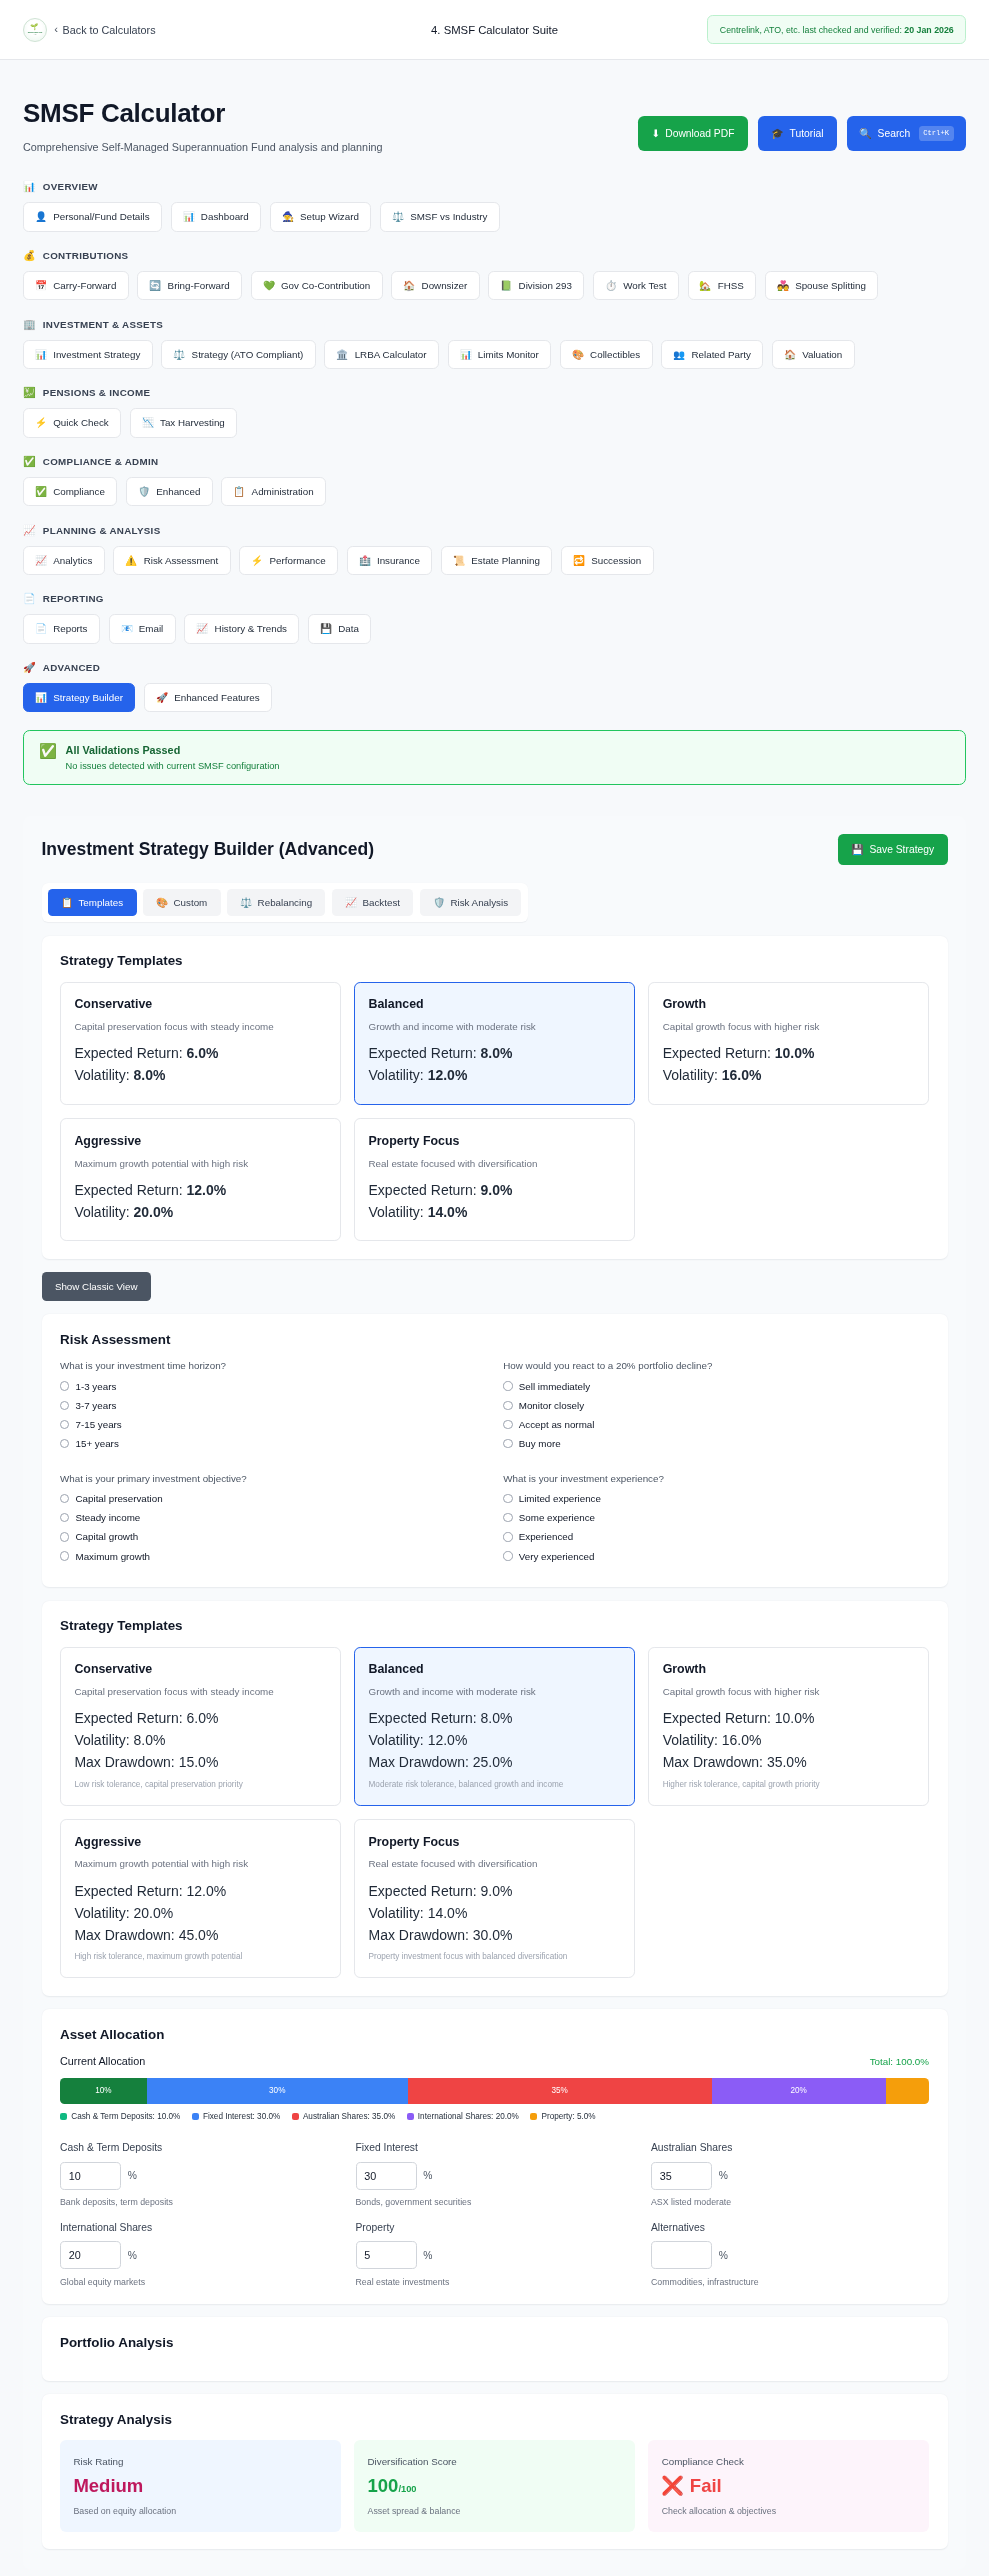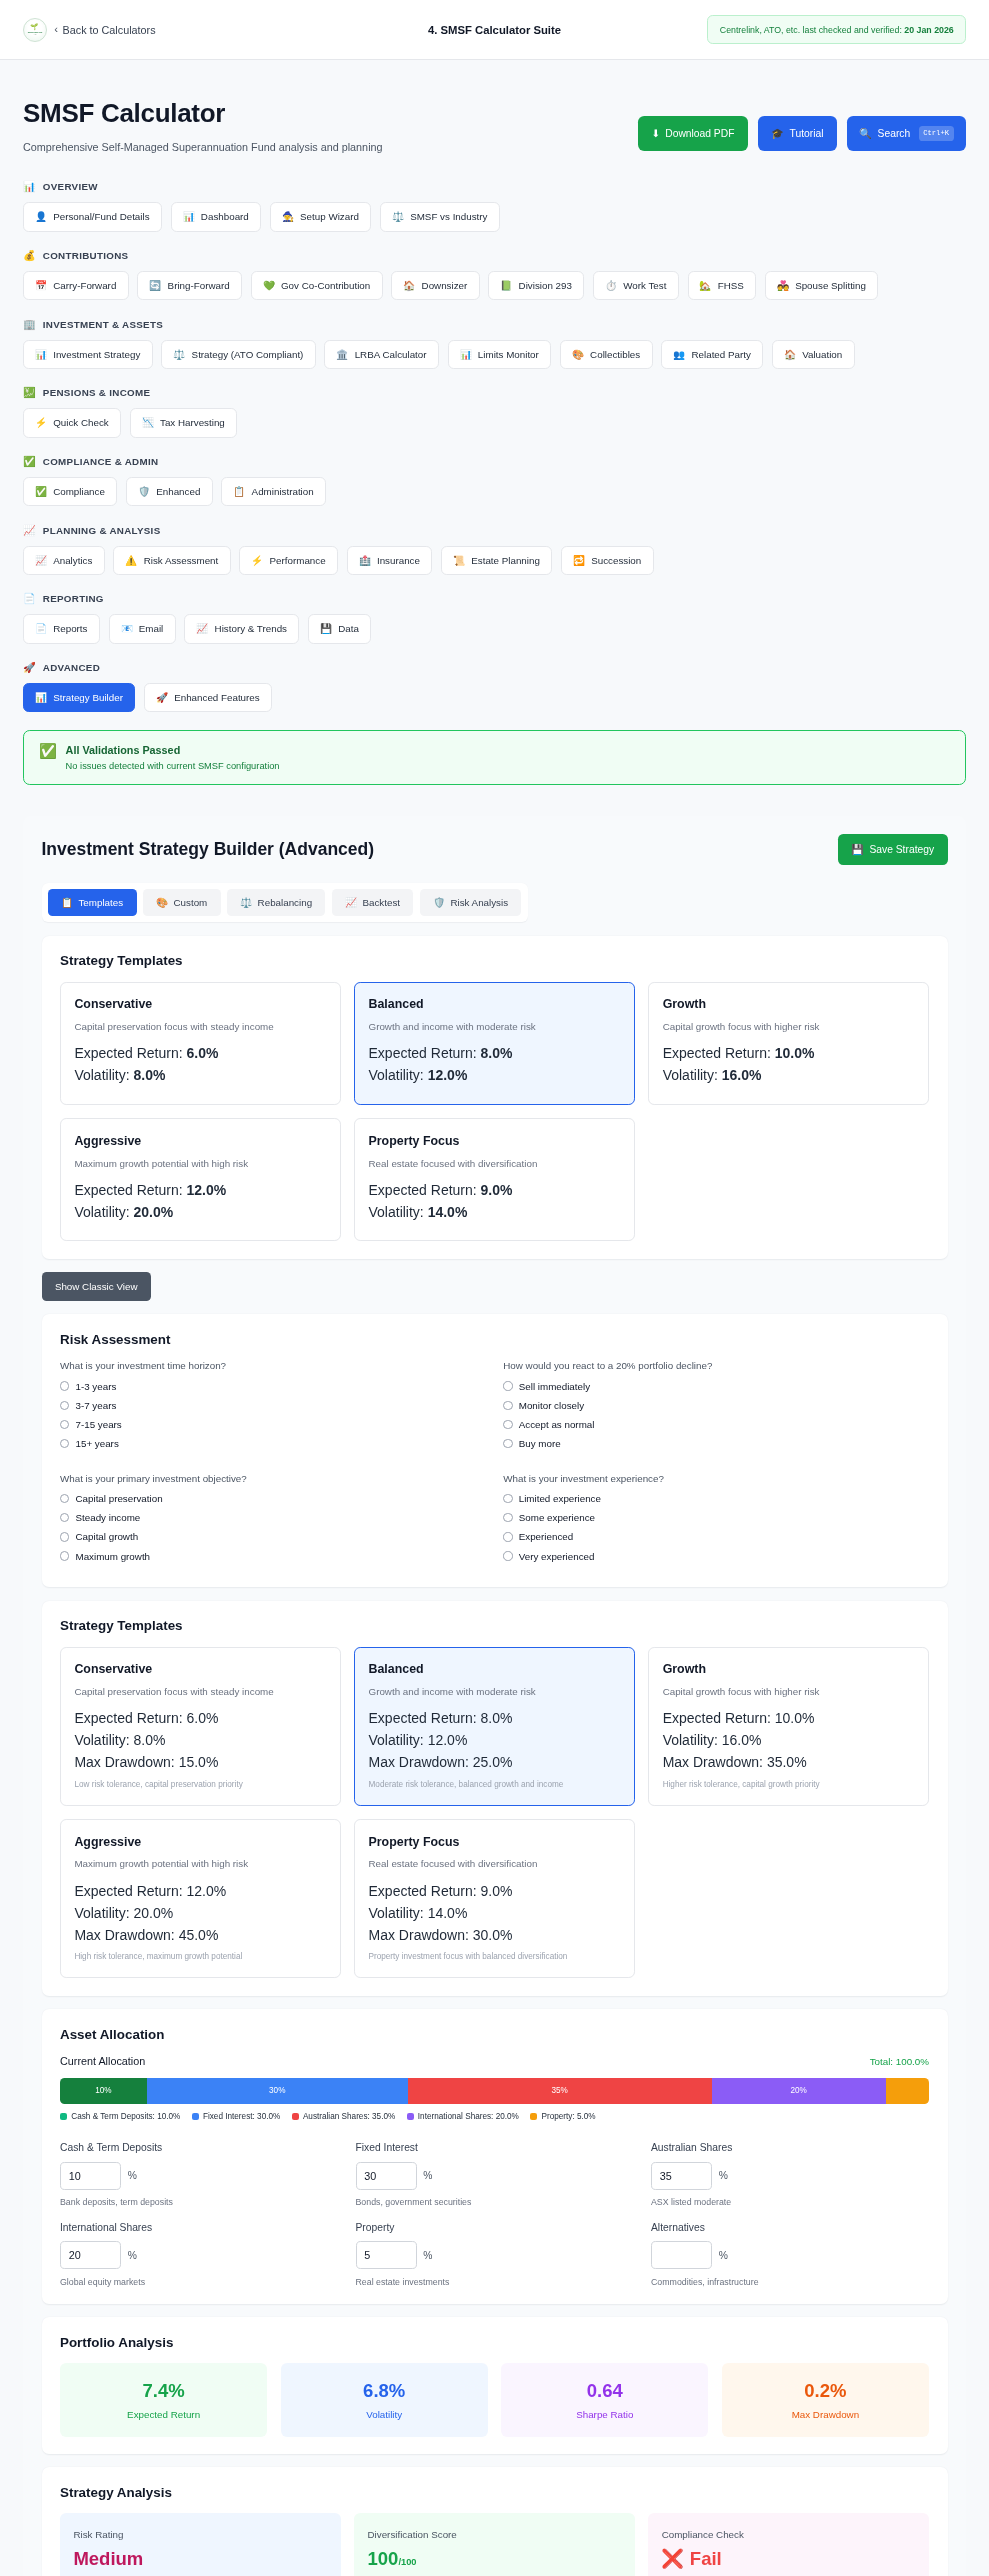--- a/index.html
+++ b/index.html
@@ -32,21 +32,21 @@
   .brand-logo .bl-top { font-size: 6.7px; line-height: 1; }
   .brand-logo .bl-txt { font-size: 2.1px; color: #1f7a3f; font-weight: 700; letter-spacing: -0.1px; }
   .brand-logo .bl-sub { font-size: 1.8px; color: #6b8a73; }
   .back-link {
     display: flex; align-items: center; gap: 4.6px;
     font-size: 10.8px; color: #374151; cursor: pointer;
   }
   .back-chevron { font-size: 11.3px; color: #4b5563; line-height: 1; }
   .topbar-title {
     position: absolute; left: 50%; transform: translateX(-50%);
-    font-size: 11.3px; font-weight: 700; color: #111827; white-space: nowrap;
+    font-size: 11.3px; font-weight: 400; color: #111827; white-space: nowrap;
   }
   .verified-pill {
     margin-left: auto;
     border: 0.5px solid #bbf0cd;
     background: #f0fdf4;
     border-radius: 5.7px;
     padding: 8.2px 11.3px;
     font-size: 8.8px;
     color: #15803d;
     white-space: nowrap;
@@ -795,38 +795,20 @@
               <span class="ai-pct">%</span>
             </div>
             <div class="ai-help">Commodities, infrastructure</div>
           </div>
         </div>
     </div>
 
     
     <div class="card">
       <div class="card-title">Portfolio Analysis</div>
-      <div class="metrics" id="metrics">
-          <div class="metric" style="background:#f0fdf4">
-            <div class="metric-val" style="color:#16a34a">7.4%</div>
-            <div class="metric-lbl" style="color:#16a34a">Expected Return</div>
-          </div>
-          <div class="metric" style="background:#eff6ff">
-            <div class="metric-val" style="color:#2563eb">6.8%</div>
-            <div class="metric-lbl" style="color:#2563eb">Volatility</div>
-          </div>
-          <div class="metric" style="background:#faf5ff">
-            <div class="metric-val" style="color:#9333ea">0.64</div>
-            <div class="metric-lbl" style="color:#9333ea">Sharpe Ratio</div>
-          </div>
-          <div class="metric" style="background:#fff7ed">
-            <div class="metric-val" style="color:#ea580c">0.2%</div>
-            <div class="metric-lbl" style="color:#ea580c">Max Drawdown</div>
-          </div>
-        </div>
     </div>
 
     
     <div class="card">
       <div class="card-title">Strategy Analysis</div>
       <div class="analysis" id="analysis">
           <div class="an-card" style="background:#eff6ff">
             <div class="an-title">Risk Rating</div>
             <div class="an-value" style="color:#be185d"><span>Medium</span></div>
             <div class="an-sub">Based on equity allocation</div>

